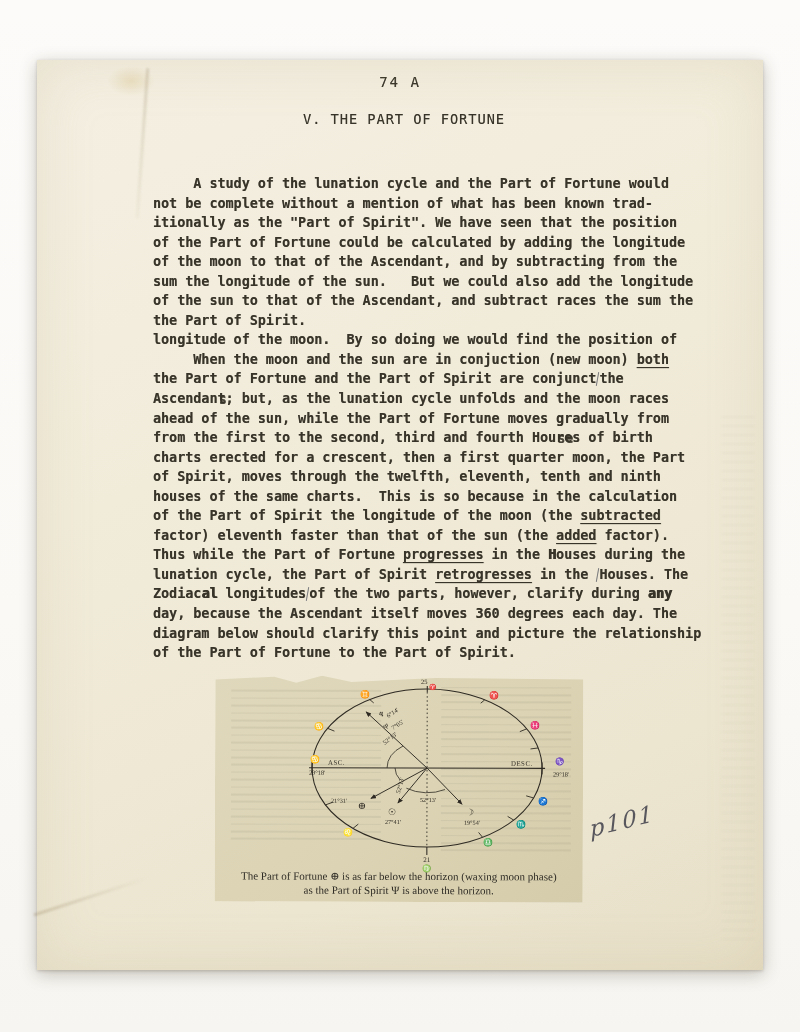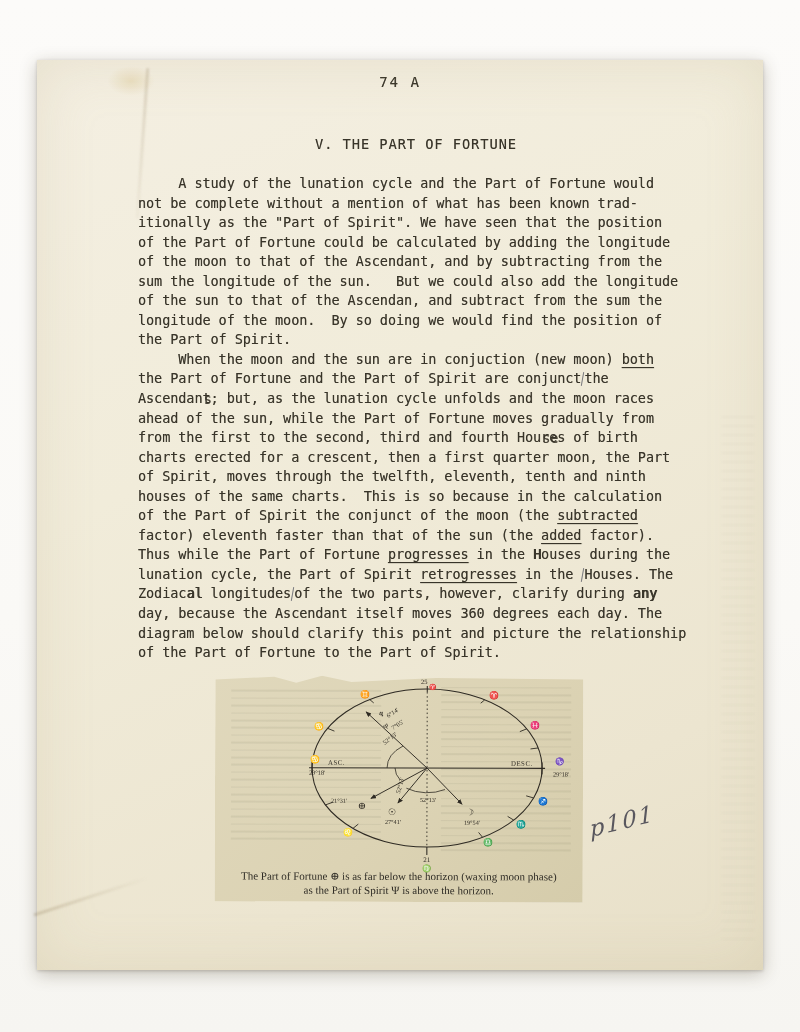--- a/index.html
+++ b/index.html
@@ -20,23 +20,23 @@
          background:linear-gradient(90deg,rgba(140,120,85,.3),rgba(140,120,85,0));
          transform:rotate(-18deg);filter:blur(1px);}
   .ghost-right{position:absolute;right:8px;top:350px;width:34px;height:530px;opacity:.5;
          background:repeating-linear-gradient(0deg,rgba(128,126,104,.07) 0 2px,transparent 2px 9px);
          filter:blur(1px);}
   
   .tw{color:#383429;font-family:"DejaVu Sans Mono","Liberation Mono",monospace;
       text-shadow:.2px .3px .5px rgba(56,52,41,.55);}
   .pagenum{position:absolute;left:0;top:14px;width:100%;text-align:center;
       font-size:14px;letter-spacing:2px;}
-  .titleblk{position:absolute;left:16px;top:48px;width:100%;text-align:center;
-      font-size:13.6px;line-height:22px;letter-spacing:1px;margin-top:25px;}
-  .bodytext{position:absolute;left:101px;top:114px;width:600px;}
+  .titleblk{position:absolute;left:4px;top:48px;width:100%;text-align:center;
+      font-size:13.6px;line-height:22px;letter-spacing:1px;}
+  .bodytext{position:absolute;left:116px;top:114px;width:600px;font-weight:bold;}
   .tline{white-space:pre;font-size:13.4px;line-height:19.55px;}
   .ul{text-decoration:underline;text-underline-offset:3px;text-decoration-thickness:1px;text-align:center;}
   .dbl{text-shadow:.8px 0 currentColor,.2px .3px .5px rgba(56,52,41,.55);}
   .ov{position:relative;display:inline-block;}
   .ov .over{position:absolute;left:1.2px;top:.8px;opacity:.9;}
   .pm{display:inline-block;width:0;height:1.05em;border-left:1.5px solid #5a5c66;
       transform:rotate(10deg);margin:0 1px -3px 1px;opacity:.8;}
   
   .clipping{position:absolute;left:178px;top:616px;width:368px;height:226px;
       background:linear-gradient(140deg,#e0d8bc 0%,#dcd3b4 55%,#d5ccab 100%);
@@ -72,32 +72,32 @@
       <div>V. THE PART OF FORTUNE</div>
     </div>
 
     <div class="bodytext tw" id="bodyText">
         <div class="tline"><span>     A study of the lunation cycle and the Part of Fortune would</span></div>
         <div class="tline"><span>not be complete without a mention of what has been known trad-</span></div>
         <div class="tline"><span>itionally as the "Part of Spirit". We have seen that the position</span></div>
         <div class="tline"><span>of the Part of Fortune could be calculated by adding the longitude</span></div>
         <div class="tline"><span>of the moon to that of the Ascendant, and by subtracting from the</span></div>
         <div class="tline"><span>sum the longitude of the sun.   But we could also add the longitude</span></div>
-        <div class="tline"><span>of the sun to that of the Ascendan, and subtract from the sum the</span></div>
+        <div class="tline"><span>of the sun to that of the Ascendant, and subtract races the sum the</span></div>
+        <div class="tline"><span>the Part of Spirit.</span></div>
         <div class="tline"><span>longitude of the moon.  By so doing we would find the position of</span></div>
-        <div class="tline"><span>the Part of Spirit.</span></div>
         <div class="tline"><span>     When the moon and the sun are in conjuction (new moon) </span><span class="ul">both</span></div>
         <div class="tline"><span>the Part of Fortune and the Part of Spirit are conjunct</span><span class="pm"></span><span>the</span></div>
         <div class="tline"><span>Ascendan</span><span class="ov"><span>t</span><span class="over">s</span></span><span>; but, as the lunation cycle unfolds and the moon races</span></div>
         <div class="tline"><span>ahead of the sun, while the Part of Fortune moves gradually from</span></div>
         <div class="tline"><span>from the first to the second, third and fourth Hou</span><span class="ov"><span>re</span><span class="over">se</span></span><span>s of birth</span></div>
         <div class="tline"><span>charts erected for a crescent, then a first quarter moon, the Part</span></div>
         <div class="tline"><span>of Spirit, moves through the twelfth, eleventh, tenth and ninth</span></div>
         <div class="tline"><span>houses of the same charts.  This is so because in the calculation</span></div>
-        <div class="tline"><span>of the Part of Spirit the conjunct of the moon (the </span><span class="ul">subtracted</span></div>
+        <div class="tline"><span>of the Part of Spirit the longitude of the moon (the </span><span class="ul">subtracted</span></div>
         <div class="tline"><span>factor) eleventh faster than that of the sun (the </span><span class="ul">added</span><span> factor).</span></div>
         <div class="tline"><span>Thus while the Part of Fortune </span><span class="ul">progresses</span><span> in the </span><span class="dbl">H</span><span>ouses during the</span></div>
         <div class="tline"><span>lunation cycle, the Part of Spirit </span><span class="ul">retrogresses</span><span> in the </span><span class="pm"></span><span>Houses. The</span></div>
         <div class="tline"><span>Zodiac</span><span class="dbl">al</span><span> longitudes</span><span class="pm"></span><span>of the two parts, however, clarify during </span><span class="dbl">any</span></div>
         <div class="tline"><span>day, because the Ascendant itself moves 360 degrees each day. The</span></div>
         <div class="tline"><span>diagram below should clarify this point and picture the relationship</span></div>
         <div class="tline"><span>of the Part of Fortune to the Part of Spirit.</span></div>
       </div>
 
     <div class="clipping">

